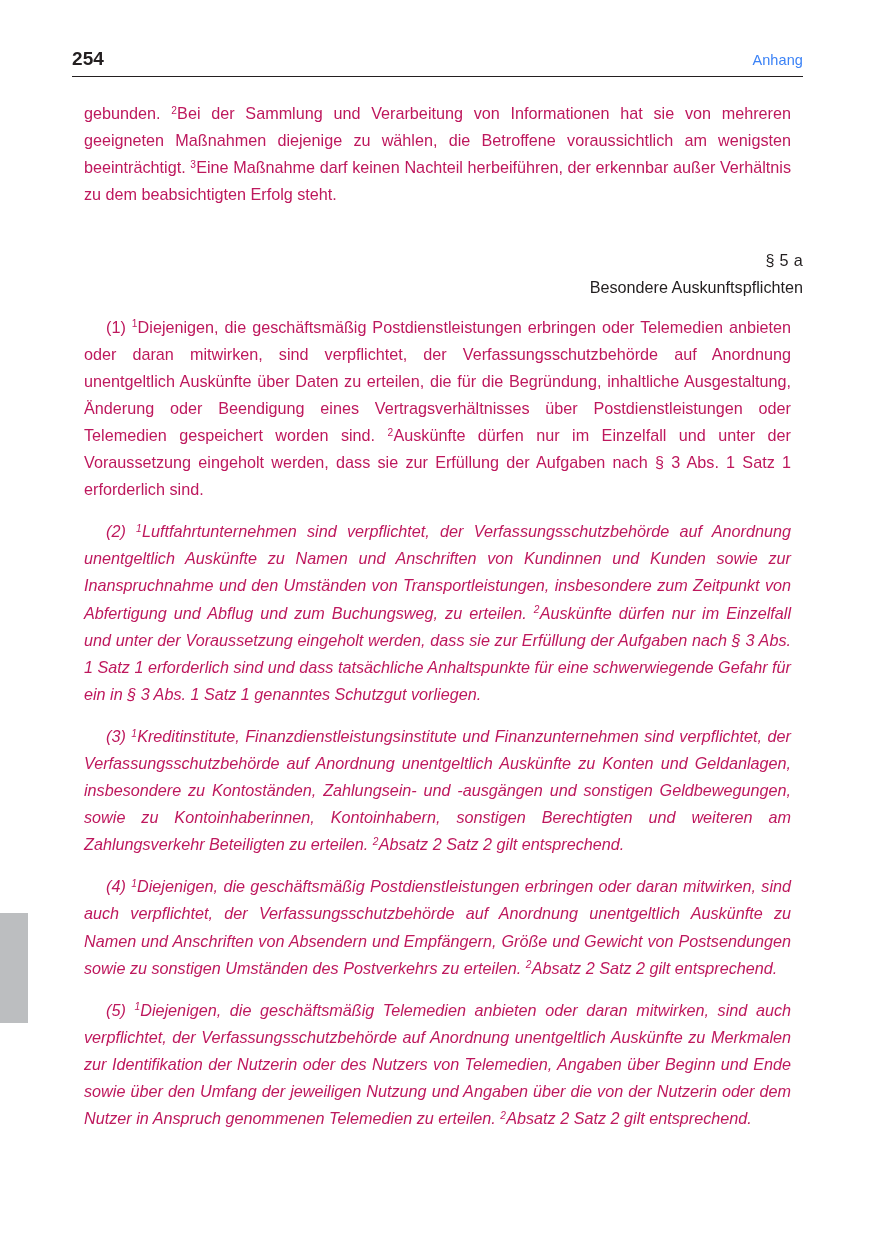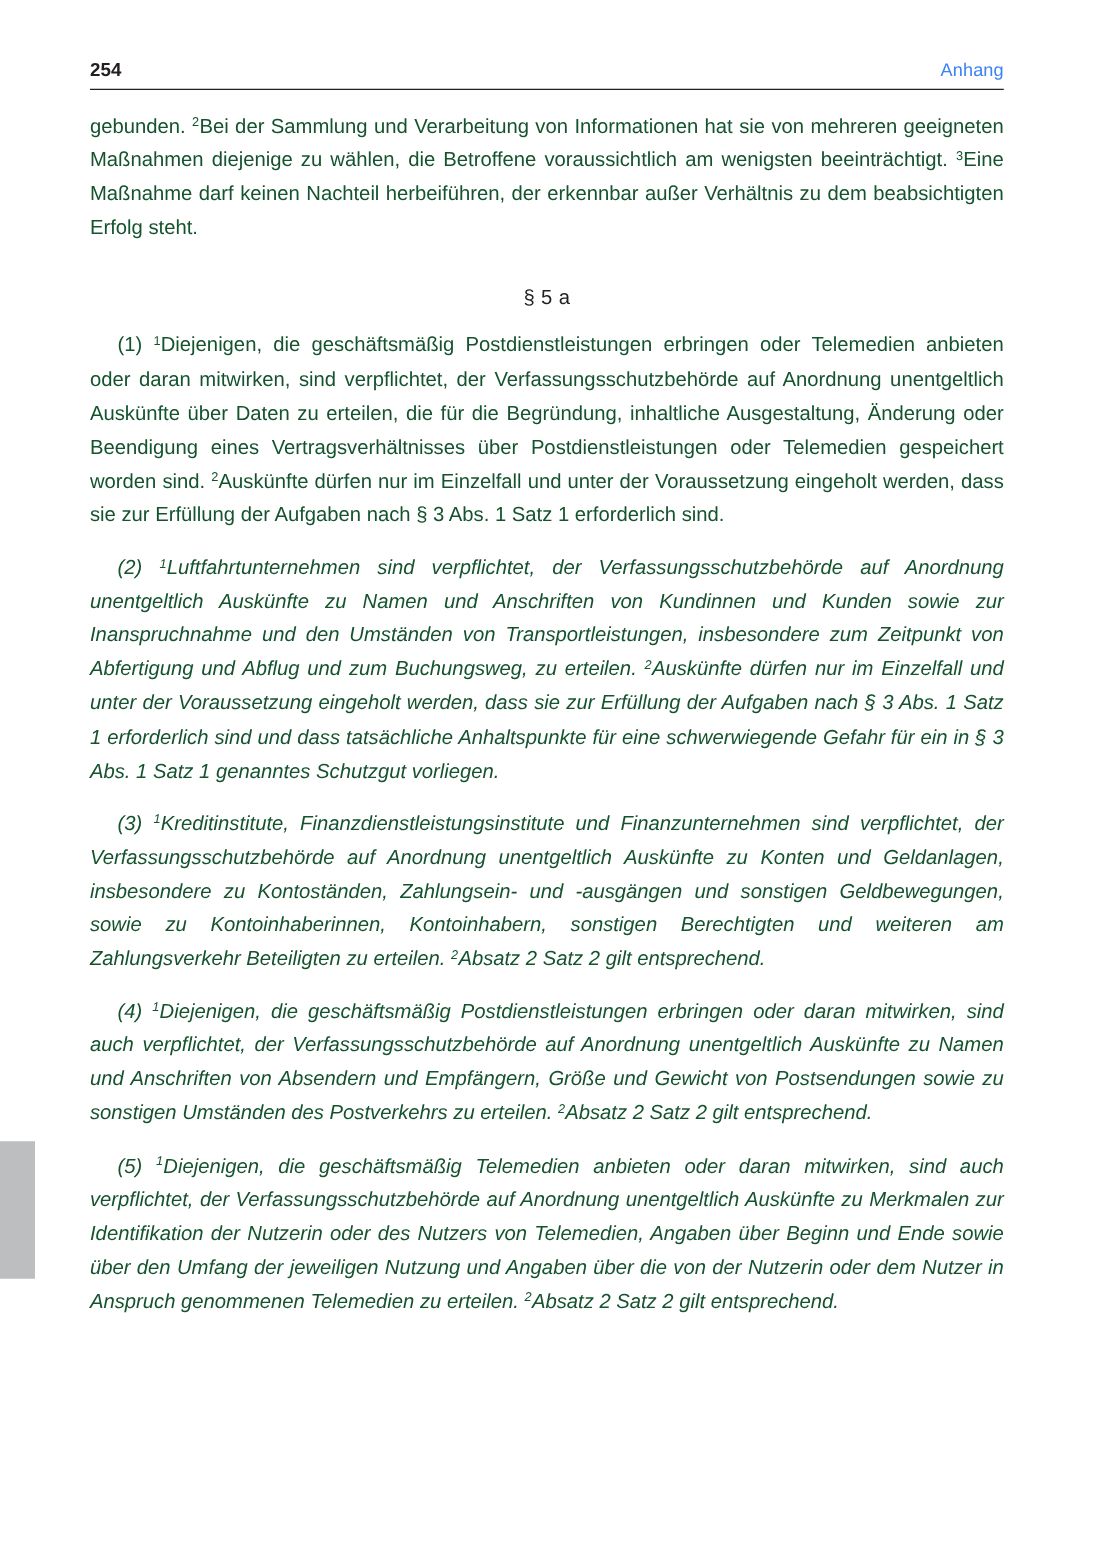--- a/index.html
+++ b/index.html
@@ -38,66 +38,66 @@
     top: 48px;
     width: 731px;
     display: flex;
     align-items: baseline;
     justify-content: space-between;
     padding-bottom: 6px;
     border-bottom: 1.6px solid #231f20;
     box-sizing: border-box;
   }
   .folio {
-    font-size: 15px;
+    font-size: 19px;
     font-weight: 700;
     color: #231f20;
     letter-spacing: 0.1px;
   }
   .head-title {
     font-size: 14.5px;
     font-weight: 400;
     color: #6d6e71;
     letter-spacing: 0.1px;
   }
 
   
   .column {
     position: absolute;
     left: 72px;
     top: 88px;
     width: 731px;
   }
 
   p.body-text {
-    margin: 0;
+    margin: 12px;
     font-size: 16.2px;
     line-height: 27.1px;
     text-align: justify;
     text-justify: inter-word;
-    color: #14532d;
+    color: #be185d;
     hyphens: manual;
     -webkit-hyphens: manual;
   }
   p.body-text.indent {
     text-indent: 22px;
   }
   p.body-text.gap {
     margin-top: 15px;
     font-style: italic;
   }
   p.body-text.last-line-left {
     text-align-last: left;
   }
 
   
   .heading-block {
-    margin-top: 29px;
+    margin-top: 39px;
     margin-bottom: 11px;
-    text-align: center;
+    text-align: right;
   }
   .heading-block .sec-num,
   .heading-block .sec-title {
     display: block;
     font-size: 16.2px;
     line-height: 27.1px;
     color: #231f20;
   }
   .heading-block .sec-num {
     letter-spacing: 0.3px;
@@ -121,20 +121,21 @@
     <span class="folio">254</span>
     <span class="head-title" style="color: #3b82f6;">Anhang</span>
   </div>
 
   <div class="column">
 
     <p class="body-text last-line-left"><span>gebunden. </span><sup class="sent-num">2</sup><span>Bei der Sammlung und Verarbeitung von Informationen hat sie von mehreren geeigneten Maßnahmen diejenige zu wählen, die Betroffene voraussichtlich am wenigsten beeinträchtigt. </span><sup class="sent-num">3</sup><span>Eine Maßnahme darf keinen Nachteil herbeiführen, der erkennbar außer Verhältnis zu dem beabsichtigten Erfolg steht.</span></p>
 
     <div class="heading-block">
       <span class="sec-num">§ 5 a</span>
+      <span class="sec-title">Besondere Auskunftspflichten</span>
     </div>
 
     <p class="body-text indent last-line-left"><span>(1) </span><sup class="sent-num">1</sup><span>Diejenigen, die geschäftsmäßig Postdienstleistungen erbringen oder Telemedien anbieten oder daran mitwirken, sind verpflichtet, der Verfassungsschutzbehörde auf Anordnung unentgeltlich Auskünfte über Daten zu erteilen, die für die Begründung, inhaltliche Ausgestaltung, Änderung oder Beendigung eines Vertragsverhältnisses über Postdienstleistungen oder Telemedien gespeichert worden sind. </span><sup class="sent-num">2</sup><span>Auskünfte dürfen nur im Einzelfall und unter der Voraussetzung eingeholt werden, dass sie zur Erfüllung der Aufgaben nach § 3 Abs. 1 Satz 1 erforderlich sind.</span></p>
 
     <p class="body-text indent gap last-line-left"><span>(2) </span><sup class="sent-num">1</sup><span>Luftfahrtunternehmen sind verpflichtet, der Verfassungsschutzbehörde auf Anordnung unentgeltlich Auskünfte zu Namen und Anschriften von Kundinnen und Kunden sowie zur Inanspruchnahme und den Umständen von Transportleistungen, insbesondere zum Zeitpunkt von Abfertigung und Abflug und zum Buchungsweg, zu erteilen. </span><sup class="sent-num">2</sup><span>Auskünfte dürfen nur im Einzelfall und unter der Voraussetzung eingeholt werden, dass sie zur Erfüllung der Aufgaben nach § 3 Abs. 1 Satz 1 erforderlich sind und dass tatsächliche Anhaltspunkte für eine schwerwiegende Gefahr für ein in § 3 Abs. 1 Satz 1 genanntes Schutzgut vorliegen.</span></p>
 
     <p class="body-text indent gap last-line-left"><span>(3) </span><sup class="sent-num">1</sup><span>Kreditinstitute, Finanzdienstleistungsinstitute und Finanzunternehmen sind verpflichtet, der Verfassungsschutzbehörde auf Anordnung unentgeltlich Auskünfte zu Konten und Geldanlagen, insbesondere zu Kontoständen, Zahlungsein- und -ausgängen und sonstigen Geldbewegungen, sowie zu Kontoinhaberinnen, Kontoinhabern, sonstigen Berechtigten und weiteren am Zahlungsverkehr Beteiligten zu erteilen. </span><sup class="sent-num">2</sup><span>Absatz 2 Satz 2 gilt entsprechend.</span></p>
 
     <p class="body-text indent gap last-line-left"><span>(4) </span><sup class="sent-num">1</sup><span>Diejenigen, die geschäftsmäßig Postdienstleistungen erbringen oder daran mitwirken, sind auch verpflichtet, der Verfassungsschutzbehörde auf Anordnung unentgeltlich Auskünfte zu Namen und Anschriften von Absendern und Empfängern, Größe und Gewicht von Postsendungen sowie zu sonstigen Umständen des Postverkehrs zu erteilen. </span><sup class="sent-num">2</sup><span>Absatz 2 Satz 2 gilt entsprechend.</span></p>
 

